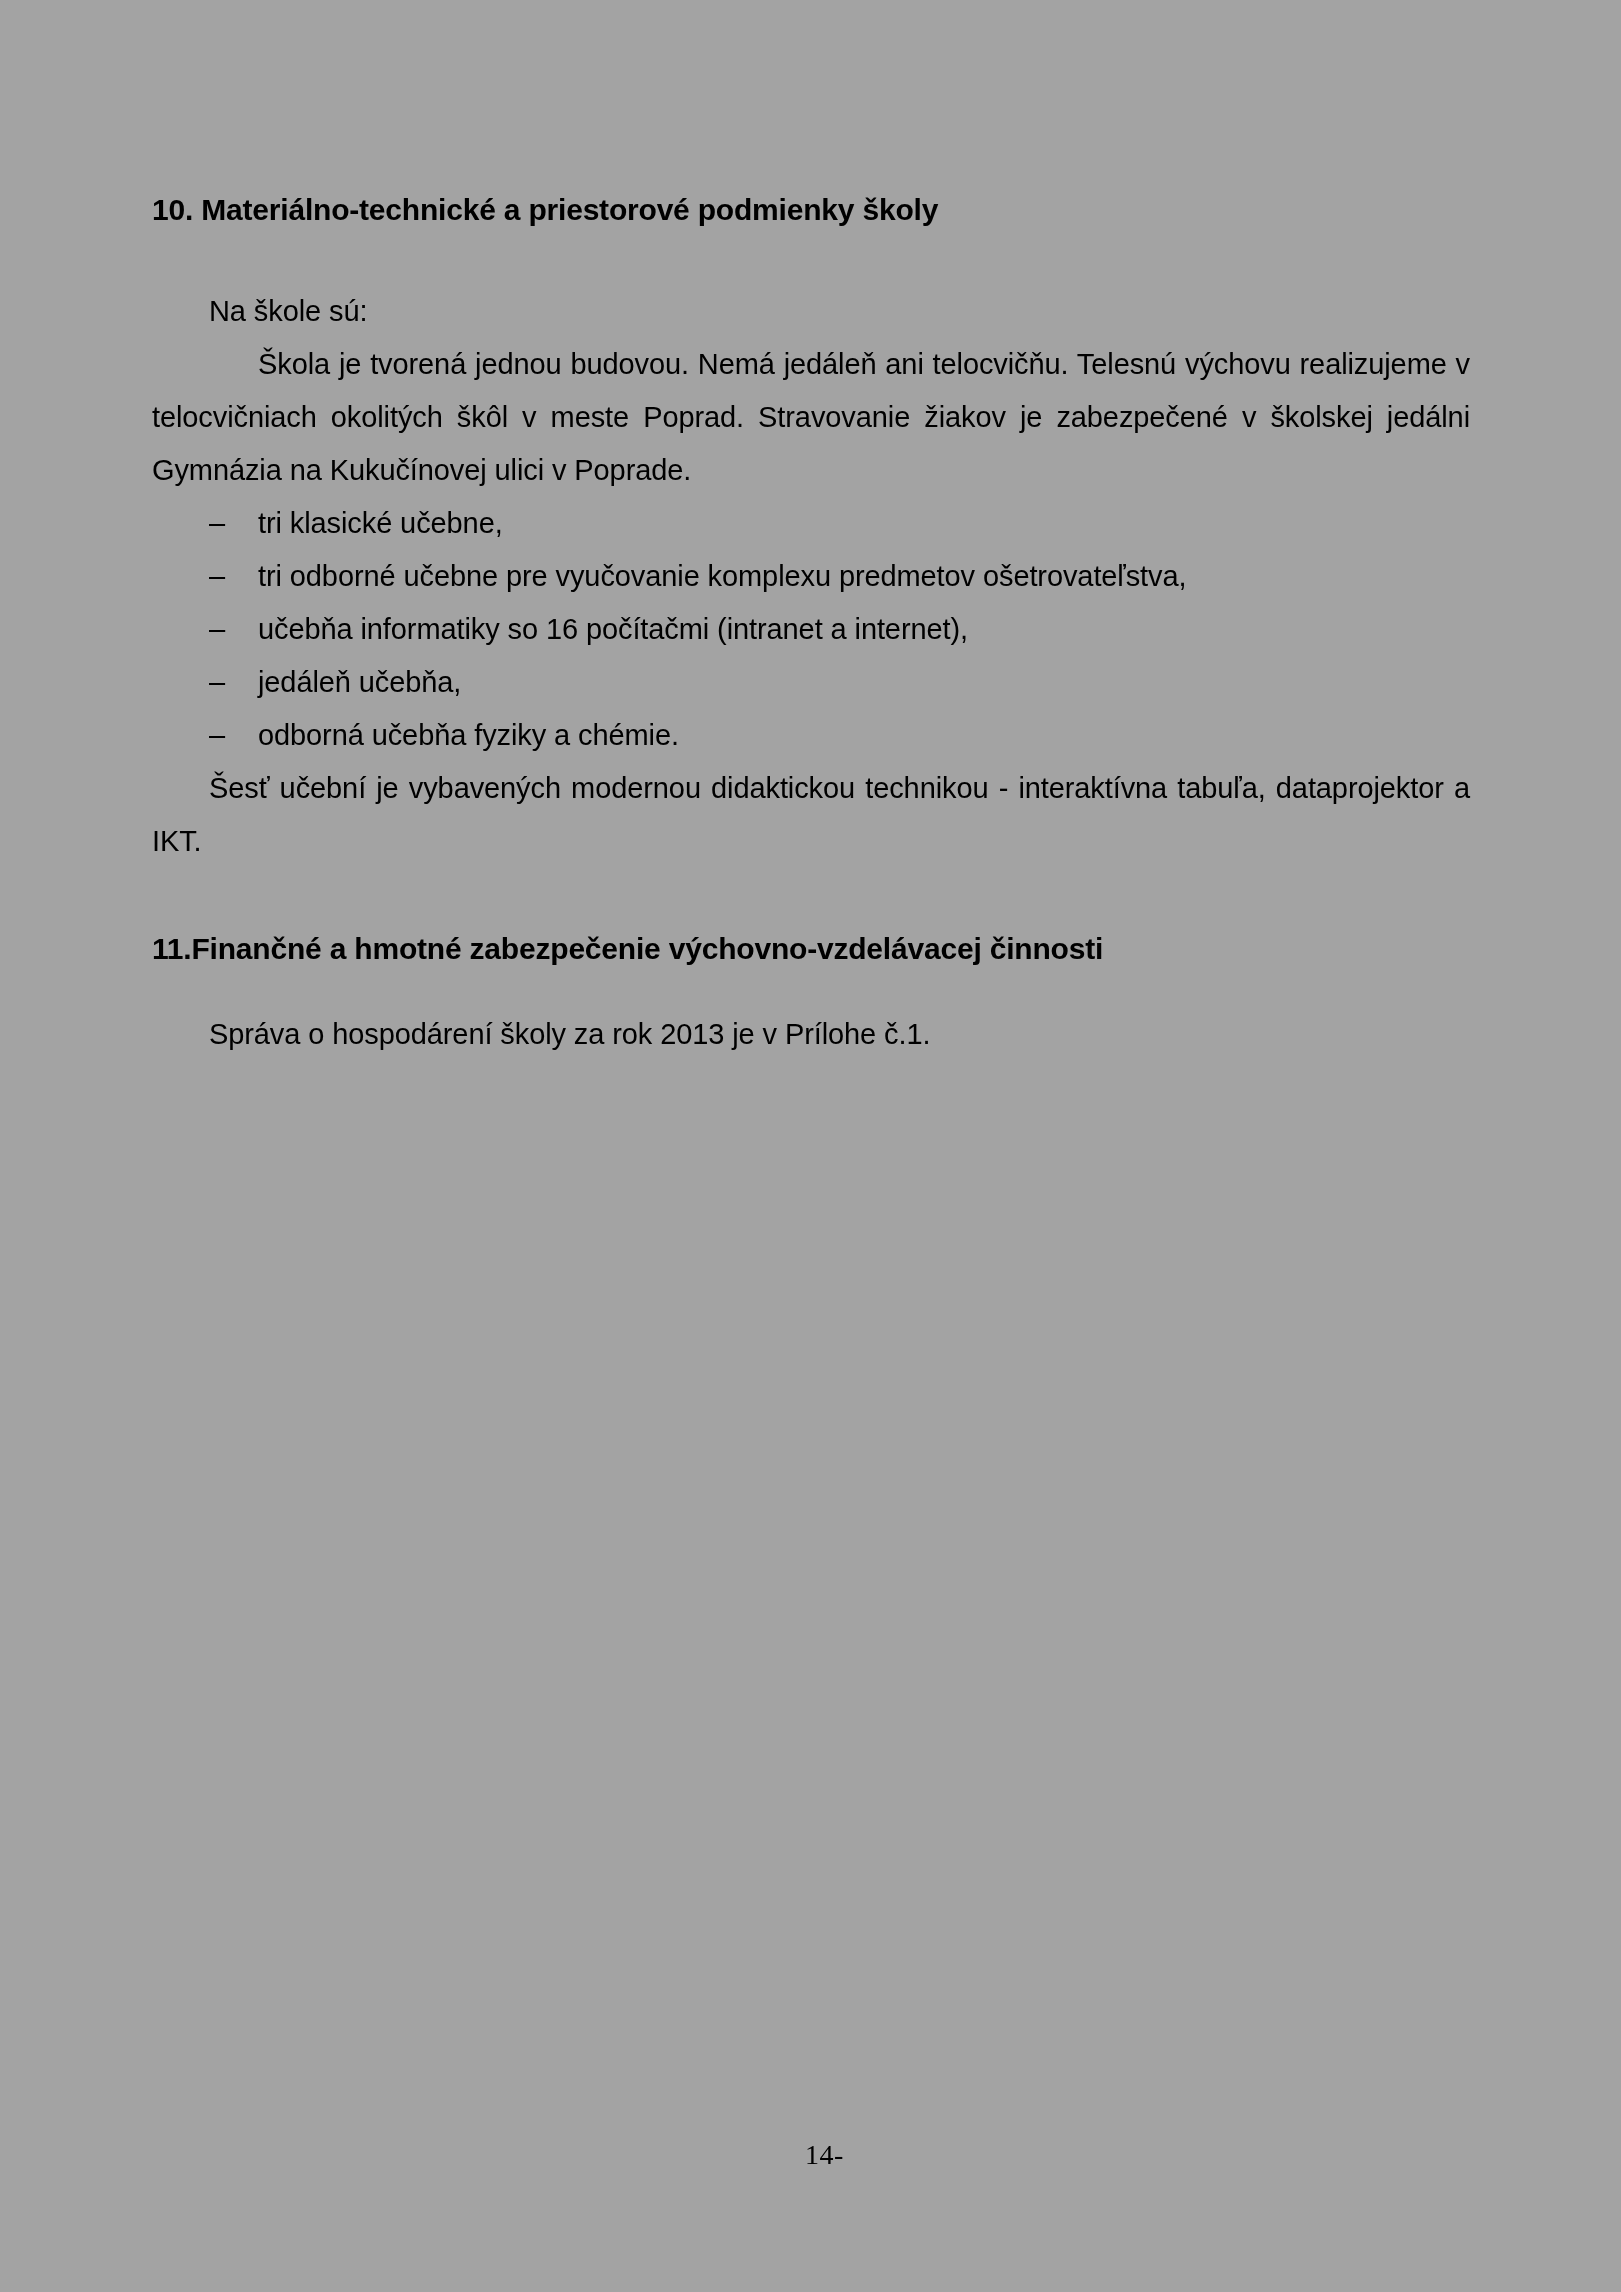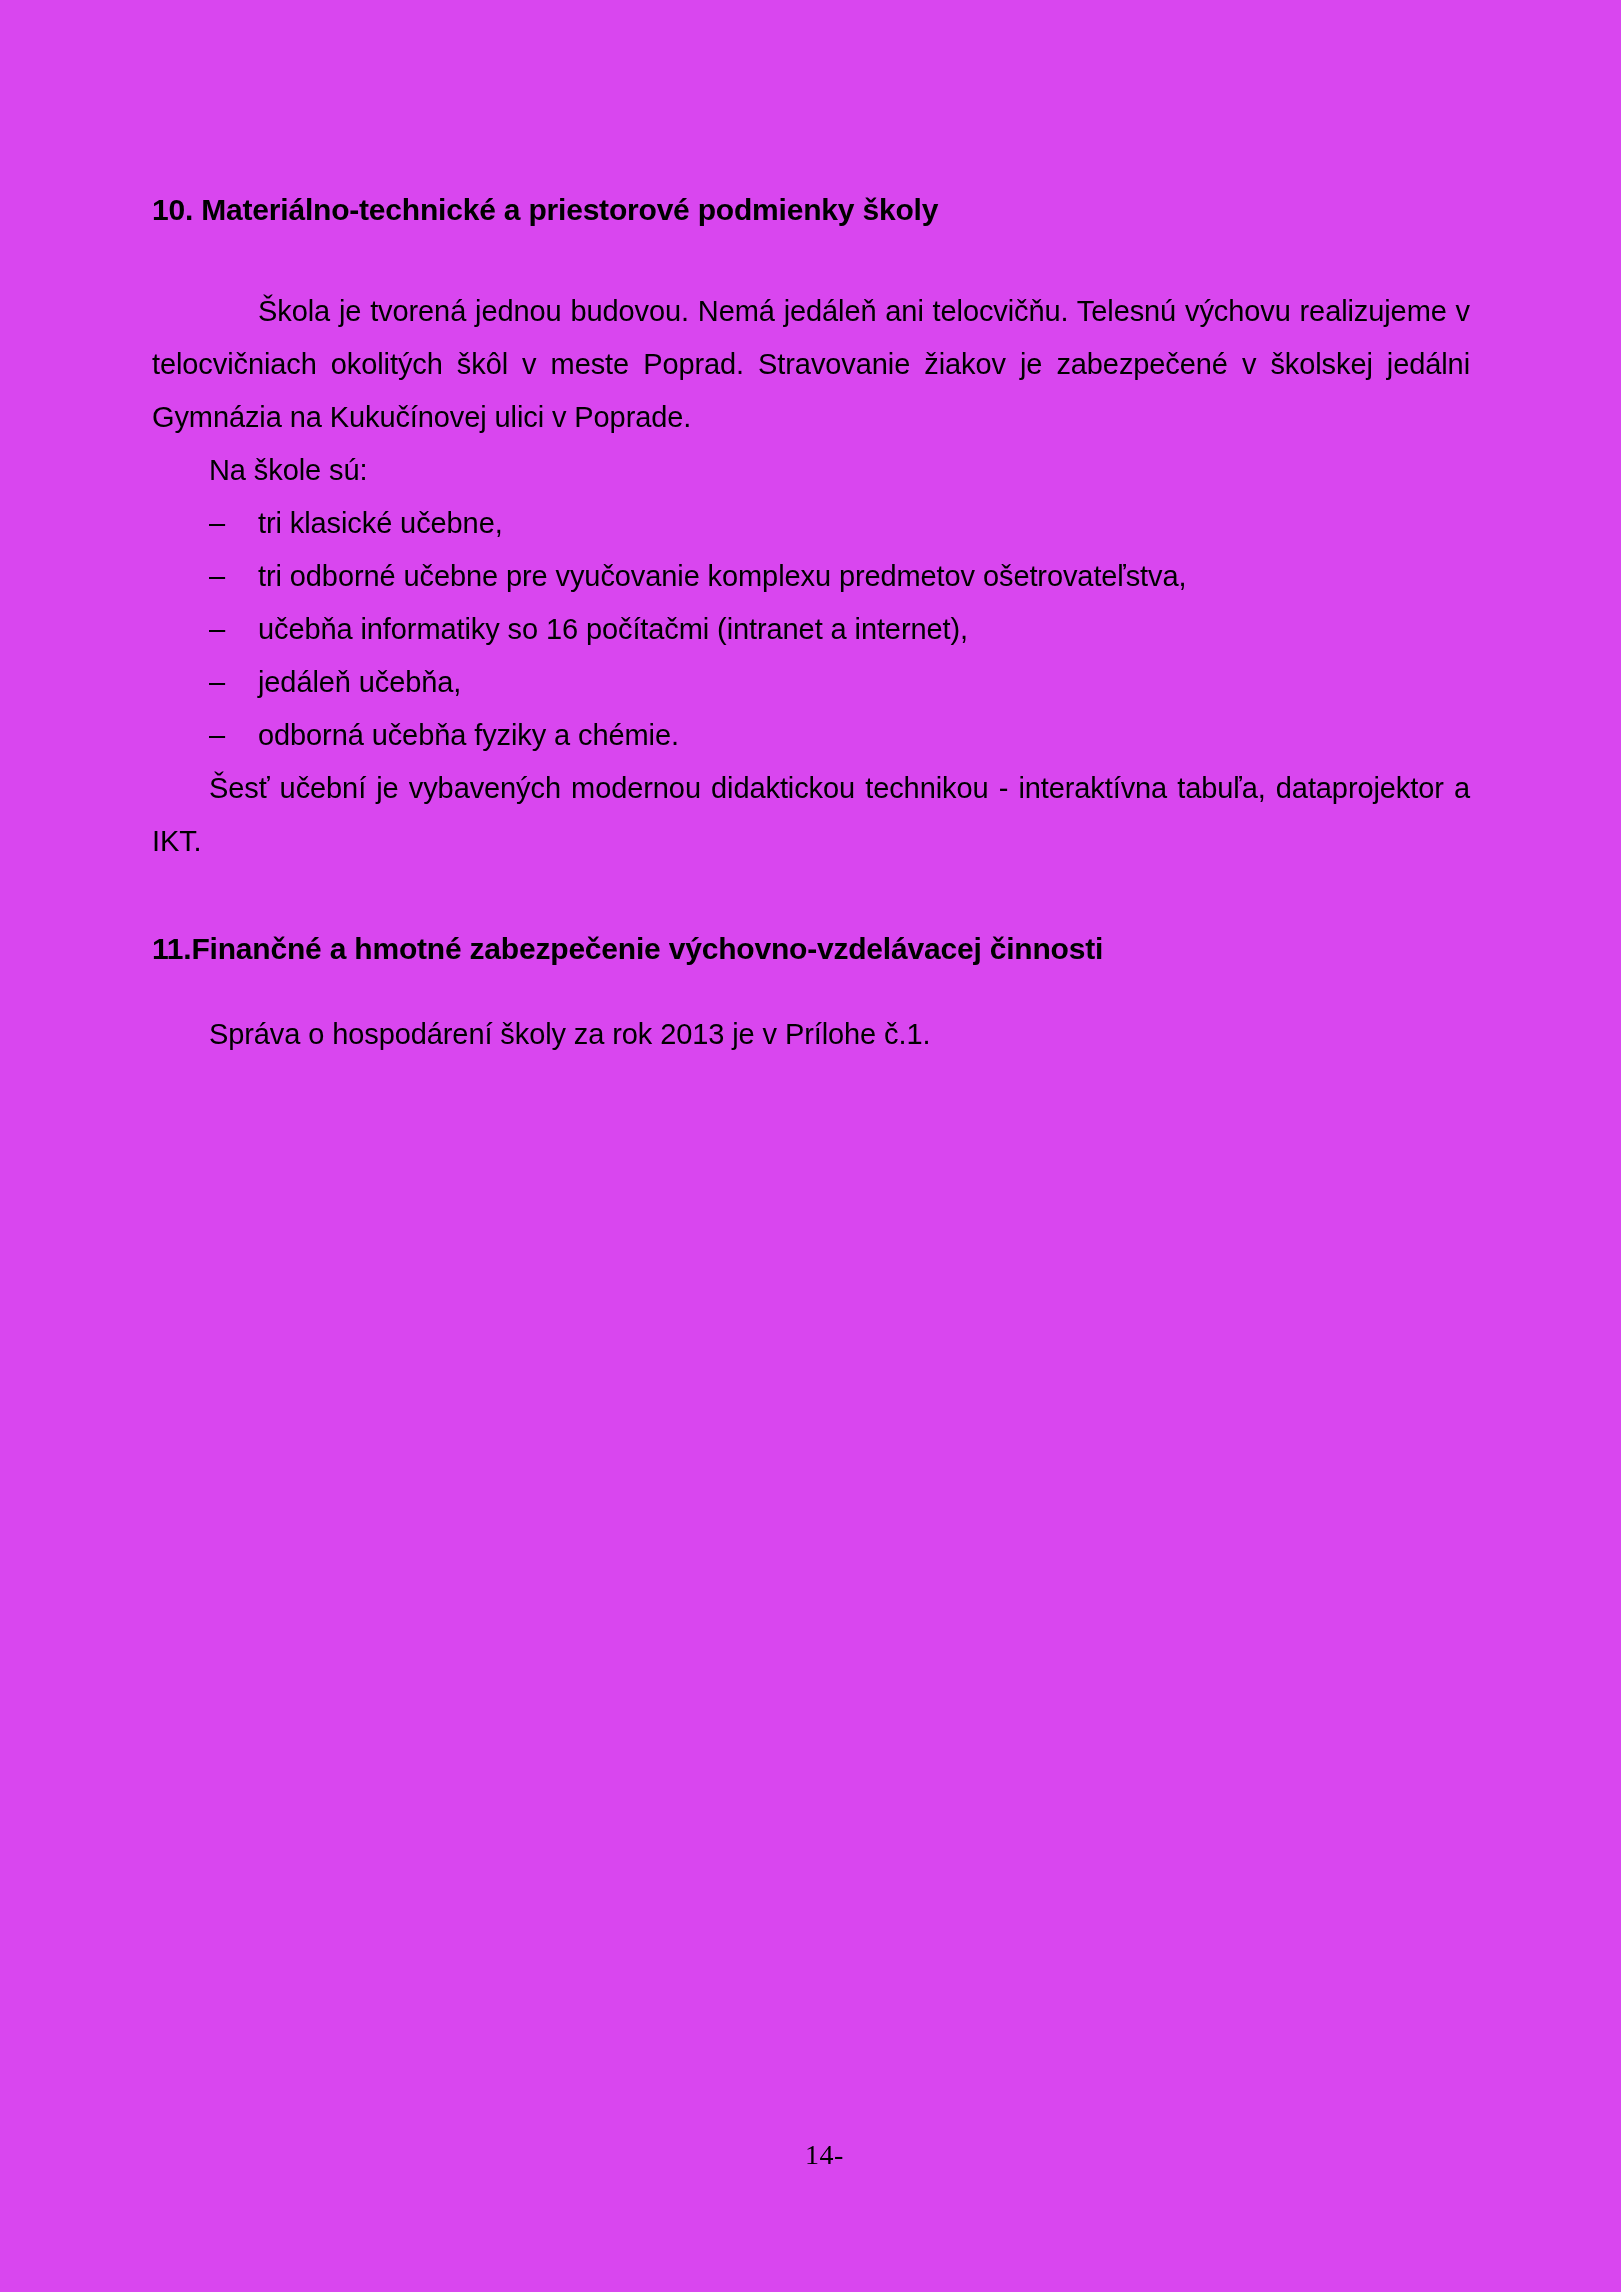--- a/index.html
+++ b/index.html
@@ -9,21 +9,21 @@
     background: #ffffff;
   }
   body {
     font-family: "Liberation Sans", sans-serif;
     color: #000000;
   }
   .page {
     position: relative;
     width: 1621px;
     height: 2293px;
-    background: #d946ef;
+    background: #a3a3a3;
     margin: 0 auto;
     overflow: hidden;
     box-sizing: border-box;
   }
   .content {
     position: absolute;
     left: 152px;
     top: 192px;
     width: 1318px;
   }
@@ -100,23 +100,23 @@
 <body>
 
 <div class="page">
 
   <div class="content">
 
     <h2 class="heading">10. Materiálno-technické a priestorové podmienky školy</h2>
 
     <div class="gap-after-h10"></div>
 
+    <p class="body-text no-justify small-indent">Na škole sú:</p>
+
     <p class="body-text first-indent">Škola je tvorená jednou budovou. Nemá jedáleň ani telocvičňu. Telesnú výchovu realizujeme v telocvičniach okolitých škôl v meste Poprad. Stravovanie žiakov je zabezpečené v školskej jedálni Gymnázia na Kukučínovej ulici v Poprade.</p>
-
-    <p class="body-text no-justify small-indent">Na škole sú:</p>
 
     <ul class="item-list">
       <li><span class="dash">–</span><span>tri klasické učebne,</span></li>
       <li><span class="dash">–</span><span>tri odborné učebne pre vyučovanie komplexu predmetov ošetrovateľstva,</span></li>
       <li><span class="dash">–</span></li>
       <li><span class="dash">–</span><span>učebňa informatiky so 16 počítačmi (intranet a internet),</span></li>
       <li><span class="dash">–</span><span>jedáleň učebňa,</span></li>
       <li><span class="dash">–</span><span>odborná učebňa fyziky a chémie.</span></li>
     </ul>
 

